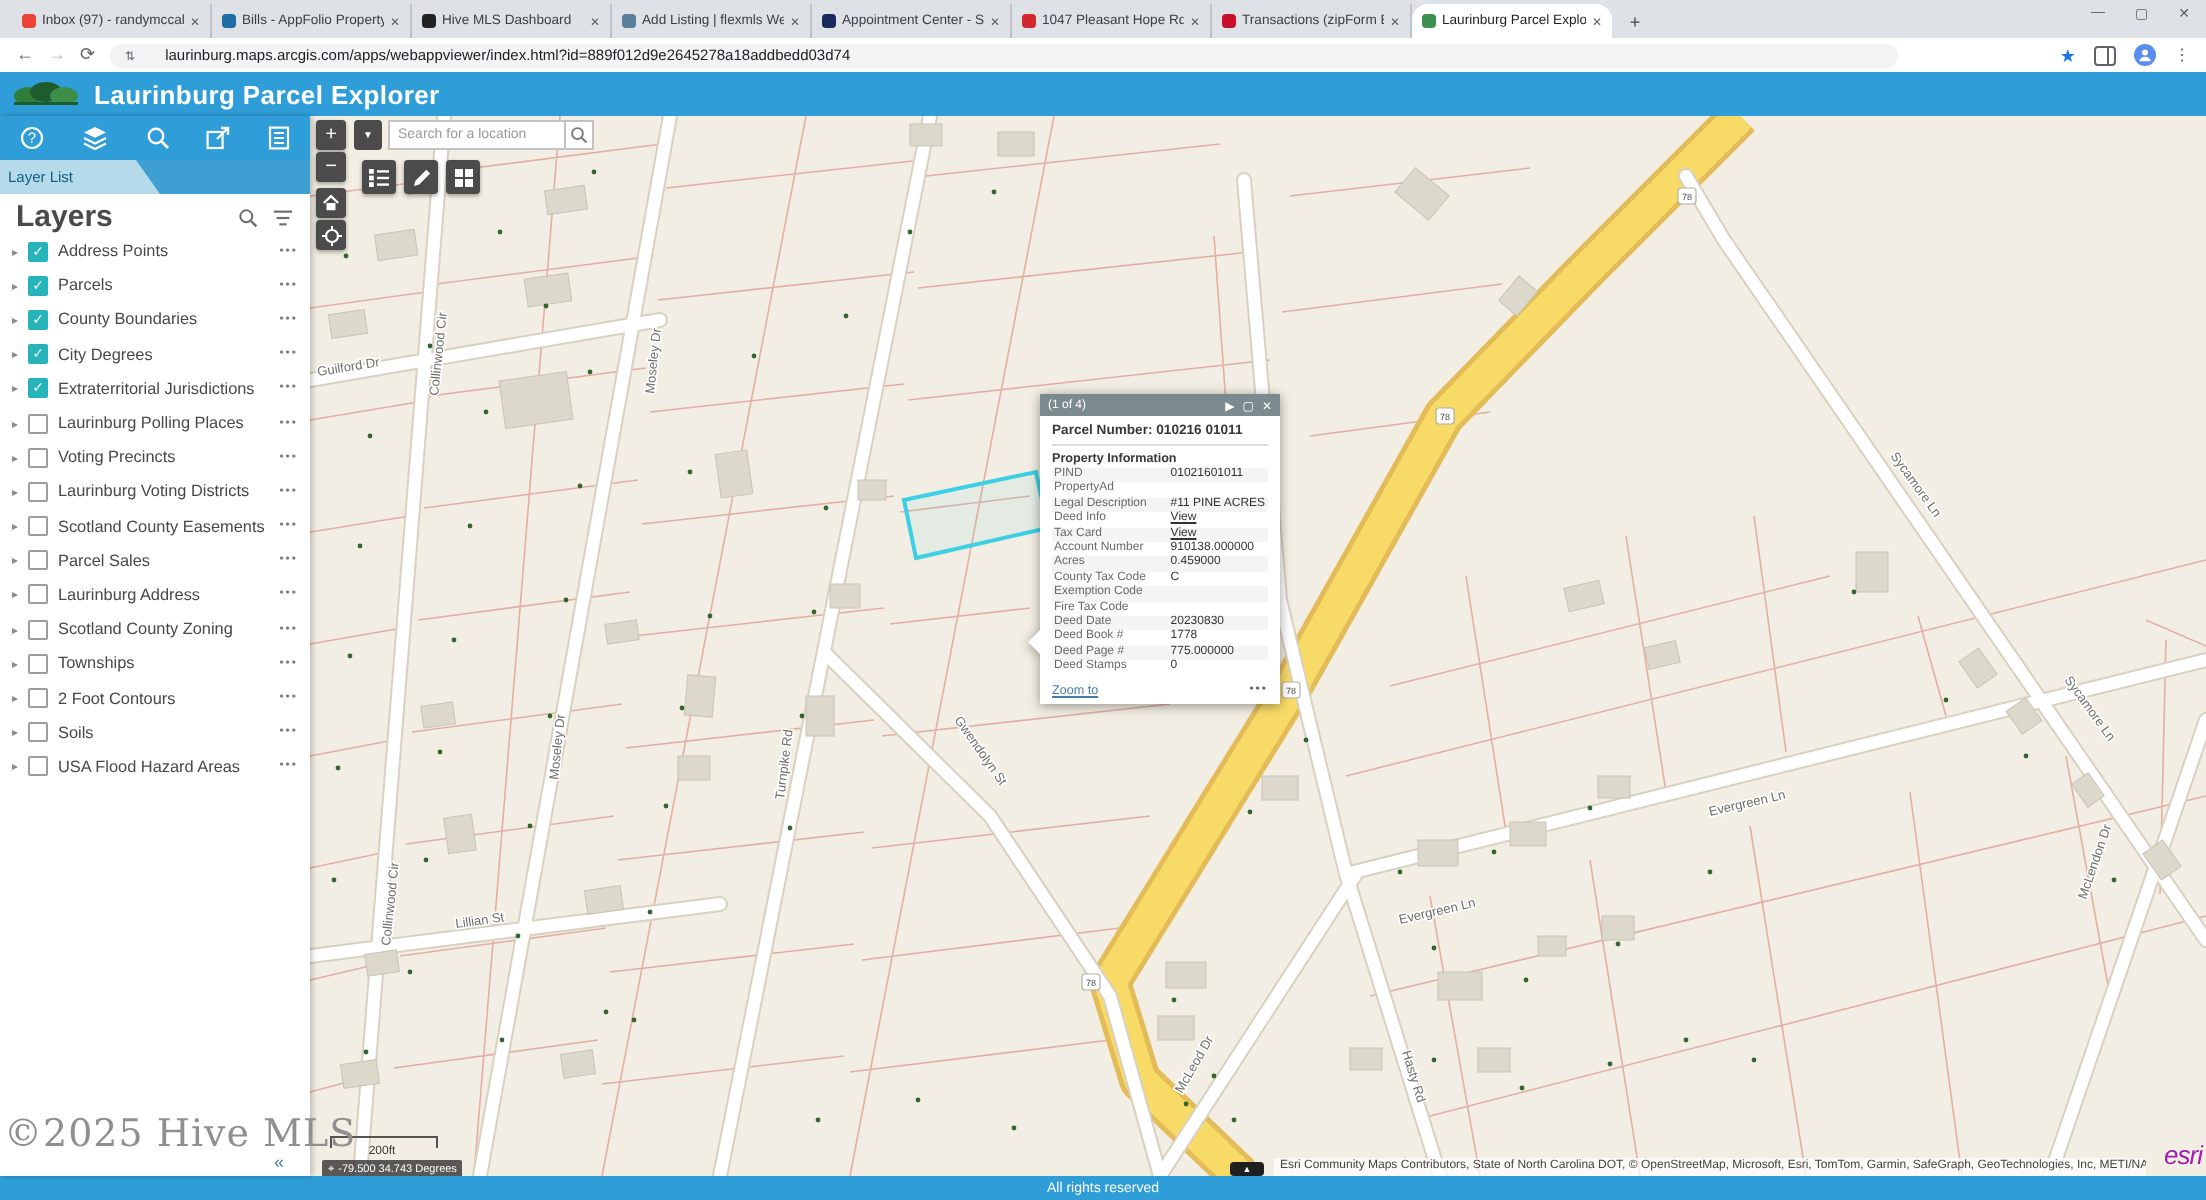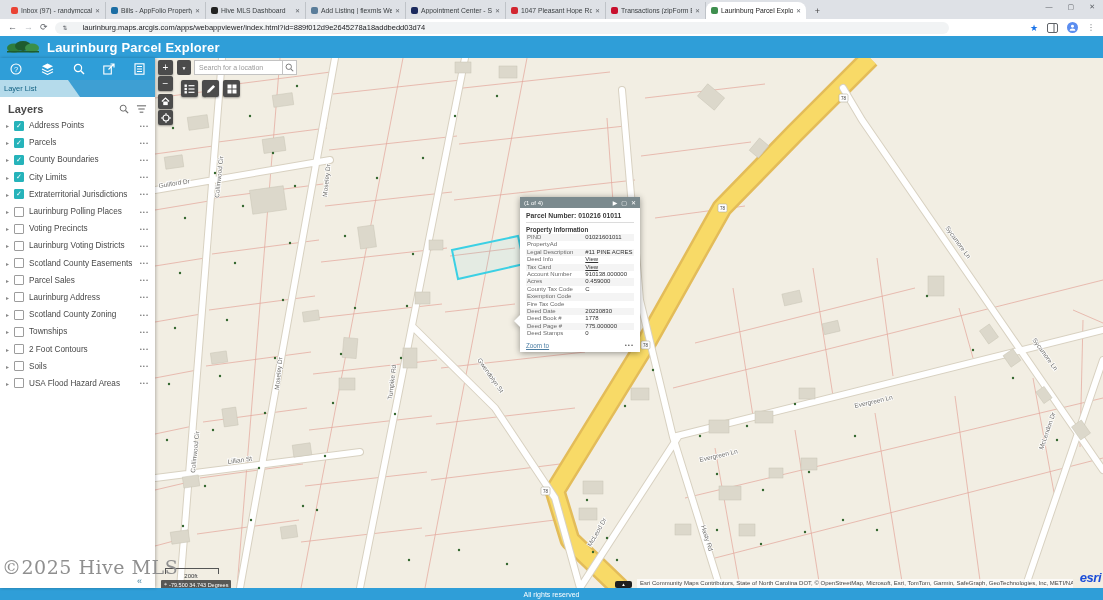--- a/index.html
+++ b/index.html
@@ -37,21 +37,21 @@
   
   .sidebar{position:absolute;top:58px;left:0;width:155px;bottom:12px;background:#fff;z-index:20;
            box-shadow:1px 0 3px rgba(0,0,0,.25)}
   .sb-tools{height:22px;background:#2f9ed8;display:flex;align-items:center;justify-content:space-between;padding:0 10px}
   .sb-tabstrip{height:17px;background:#3e9fd3;position:relative}
   .sb-tab{position:absolute;left:0;top:0;height:100%;width:80px;background:#b5dbeb;color:#0f5f80;
           font-size:7.5px;display:flex;align-items:center;padding-left:4px;box-sizing:border-box;
           clip-path:polygon(0 0,85% 0,100% 100%,0 100%)}
   .panel{position:absolute;top:39px;left:0;right:0;bottom:0;background:#fff;overflow:hidden}
   .panel-hd{height:17px;display:flex;align-items:center;padding:3px 8px 0;gap:7px}
-  .panel-title{font-size:11px;font-weight:bold;color:#4a4a4a;flex:1}
+  .panel-title{font-size:15px;font-weight:bold;color:#4a4a4a;flex:1}
   .lrow{height:17.2px;display:flex;align-items:center;padding:0 6px;font-size:8.2px;color:#484848}
   .larrow{width:8px;color:#8a8a8a;font-size:6px;flex:none}
   .lcb{width:10px;height:10px;border:1px solid #9c9c9c;border-radius:1px;margin-right:5px;background:#fff;
        flex:none;display:flex;align-items:center;justify-content:center;font-size:7px;color:#fff;box-sizing:border-box}
   .lcb.on{background:#26b3ba;border-color:#26b3ba}
   .lname{flex:1;white-space:nowrap;overflow:hidden}
   .lmenu{color:#7e7e7e;font-size:6px;letter-spacing:1px;flex:none}
   
   .map{position:absolute;top:58px;left:155px;right:0;bottom:12px;background:#f2eee3;overflow:hidden}
   .map svg.base{position:absolute;left:0;top:0}
@@ -84,21 +84,21 @@
   .ppmore{color:#666;font-size:6px;letter-spacing:1px}
   .pp-ptr{position:absolute;left:-6px;top:118px;width:0;height:0;border:6px solid transparent;border-right-color:#fff;border-left:0}
   
   .scale{position:absolute;left:10px;top:510px;width:52px;height:5px;border-left:1px solid #555;
          border-right:1px solid #555;border-top:1px solid #555}
   .scale-lbl{position:absolute;left:10px;top:515px;width:52px;text-align:center;font-size:6px;color:#333;text-shadow:0 0 2px #fff}
   .coords{position:absolute;left:6px;top:522px;height:9px;background:rgba(45,45,45,.78);color:#fff;font-size:5.5px;
           display:flex;align-items:center;gap:2px;padding:0 3px;border-radius:1px;white-space:nowrap}
   .attrib{position:absolute;left:482px;right:30px;top:521px;height:9px;background:rgba(255,255,255,.72);
           font-size:6px;line-height:9px;color:#444;white-space:nowrap;overflow:hidden;text-align:right;padding:0 3px}
-  .esri{position:absolute;right:2px;top:512px;font-size:13px;font-weight:bold;font-style:italic;color:#1d4ed8;letter-spacing:-.5px}
+  .esri{position:absolute;right:2px;top:512px;font-size:13px;font-weight:normal;font-style:italic;color:#a21caf;letter-spacing:-.5px}
   .attbtn{position:absolute;left:460px;top:523px;width:17px;height:7px;background:#1f1f1f;border-radius:2px;color:#fff;
           font-size:4.5px;display:flex;align-items:center;justify-content:center}
   
   .footbar{position:absolute;left:0;right:0;bottom:0;height:12px;background:#2f9ed8;color:#fff;font-size:7px;
            display:flex;align-items:center;justify-content:center}
   
   .wm{position:absolute;left:2px;top:556px;font-family:"DejaVu Serif",serif;font-size:19px;color:#8f8f8f;
       z-index:40;letter-spacing:.5px;pointer-events:none}
   .clps{position:absolute;left:137px;top:576px;z-index:41;font-size:9px;color:#46819c}
   #street-labels text{font-size:6.5px;fill:#6f6e6a;paint-order:stroke;stroke:#ffffff;stroke-width:1.6px;
@@ -249,21 +249,21 @@
         </div>
         <div class="lrow">
           <span class="larrow">▸</span>
           <span class="lcb on">✓</span>
           <span class="lname">County Boundaries</span>
           <span class="lmenu">•••</span>
         </div>
         <div class="lrow">
           <span class="larrow">▸</span>
           <span class="lcb on">✓</span>
-          <span class="lname">City Limits</span>
+          <span class="lname">City Degrees</span>
           <span class="lmenu">•••</span>
         </div>
         <div class="lrow">
           <span class="larrow">▸</span>
           <span class="lcb on">✓</span>
           <span class="lname">Extraterritorial Jurisdictions</span>
           <span class="lmenu">•••</span>
         </div>
         <div class="lrow">
           <span class="larrow">▸</span>

